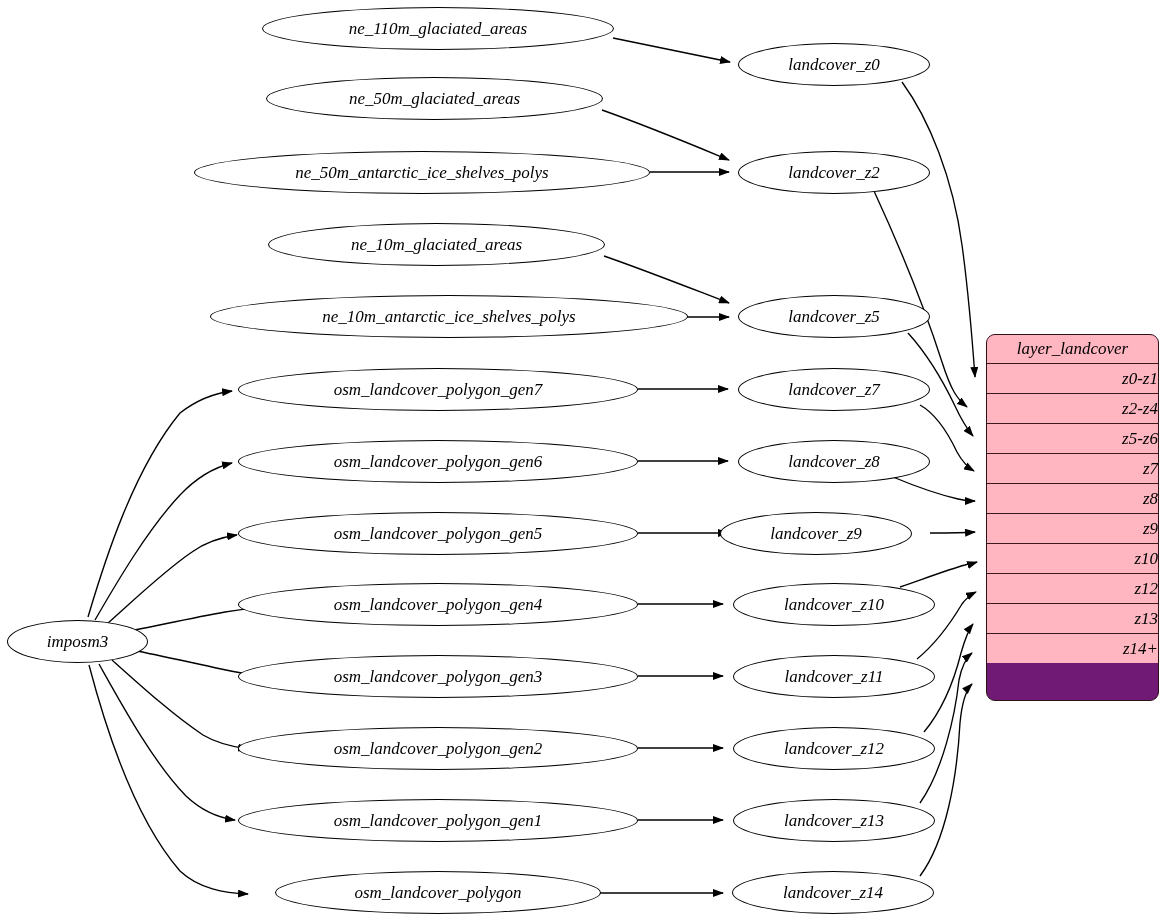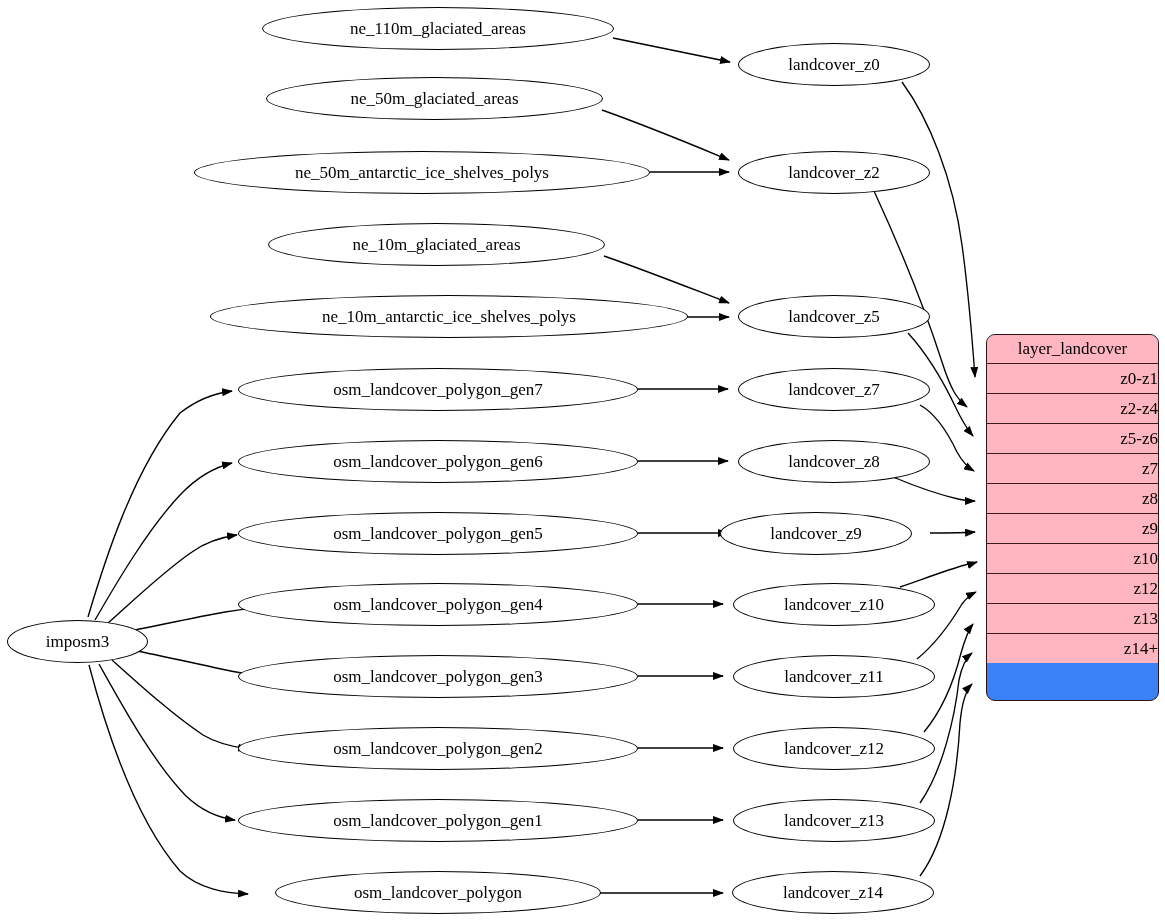--- a/index.html
+++ b/index.html
@@ -7,20 +7,21 @@
     padding: 0;
     background: #ffffff;
   }
   #canvas {
     position: relative;
     width: 1165px;
     height: 923px;
     background: #ffffff;
     font-family: "Liberation Serif", "DejaVu Serif", serif;
     overflow: hidden;
+    font-style: italic;
   }
   svg#edges {
     position: absolute;
     left: 0;
     top: 0;
     width: 1165px;
     height: 923px;
     pointer-events: none;
   }
   .node {
@@ -37,21 +38,21 @@
     font-size: 17px;
     line-height: 1;
   }
   .node .lbl {
     display: block;
     transform: translateY(-0.5px);
   }
   .table-node {
     position: absolute;
     box-sizing: border-box;
-    background: #3b82f6;
+    background: #701a75;
     border: 1px solid #2b1216;
     border-radius: 9px;
     overflow: hidden;
   }
   .table-node .trow {
     box-sizing: border-box;
     height: 30px;
     display: flex;
     align-items: center;
     justify-content: flex-end;

